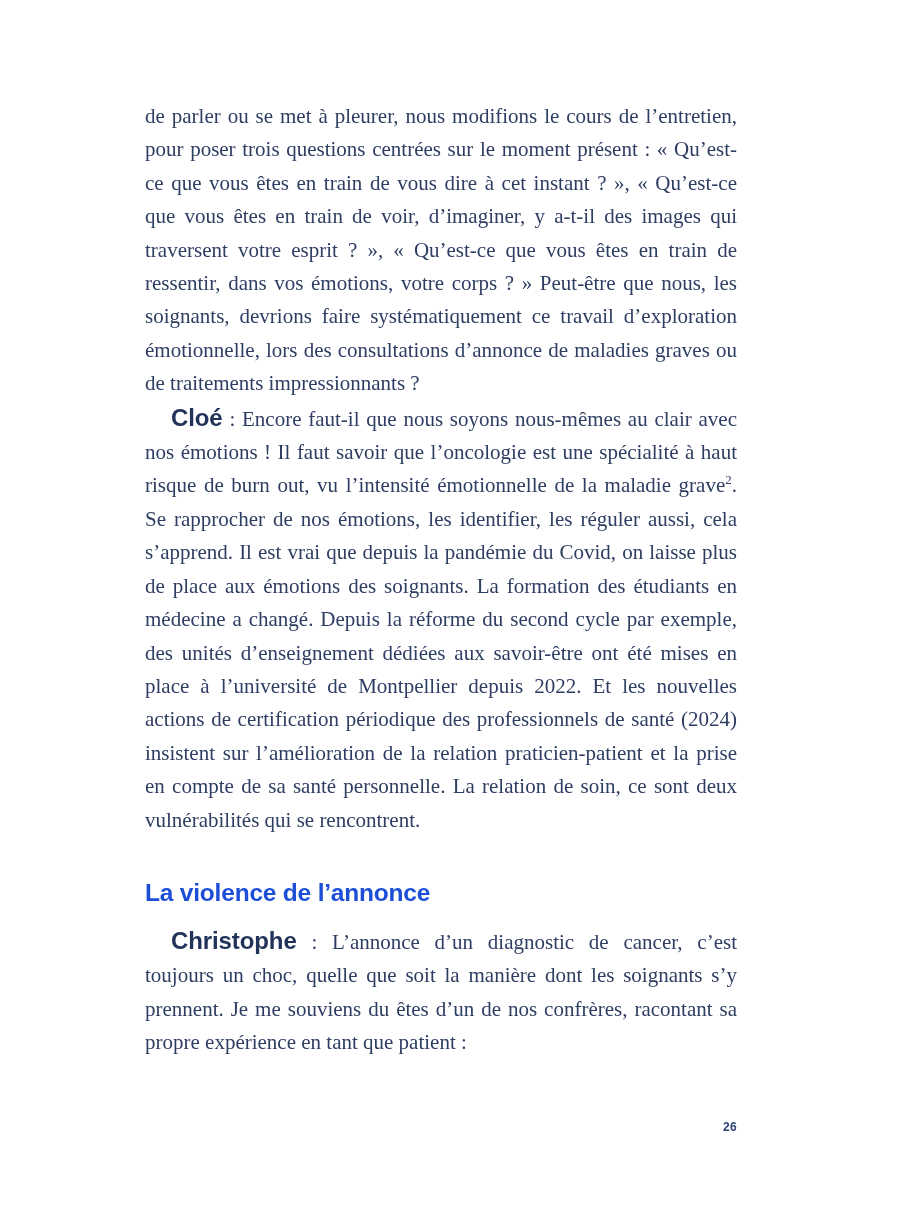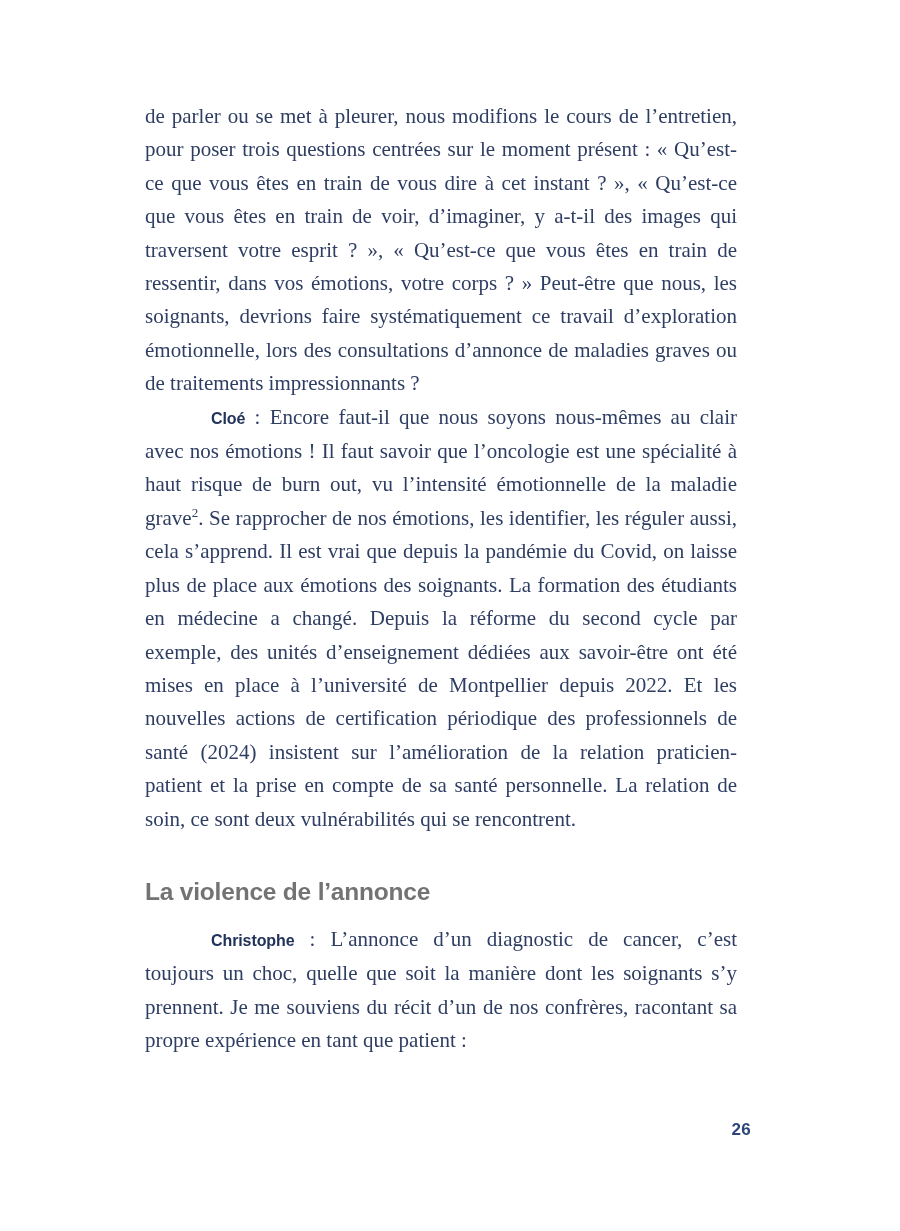--- a/index.html
+++ b/index.html
@@ -36,55 +36,54 @@
     text-justify: inter-word;
     hyphens: manual;
     -webkit-hyphens: manual;
   }
   p.body-par.indented {
     text-indent: 26px;
   }
   .speaker {
     font-family: "Liberation Sans", sans-serif;
     font-weight: bold;
-    font-size: 16px;
+    font-size: 24px;
     color: #223359;
     letter-spacing: -0.1px;
-    margin-left: 40px;
   }
   sup.footnote-ref {
     font-size: 0.62em;
     vertical-align: super;
     line-height: 0;
   }
   h2.section-heading {
     margin: 0;
     font-family: "Liberation Sans", sans-serif;
     font-weight: bold;
     font-size: 24.5px;
     line-height: 32px;
-    color: #737373;
+    color: #1d4ed8;
     letter-spacing: -0.2px;
     text-align: left;
   }
   .spacer-before-heading {
     height: 40px;
   }
   .spacer-after-heading {
     height: 15px;
   }
   .page-number {
     position: absolute;
-    left: 159px;
+    left: 145px;
     top: 1120px;
     width: 592px;
     text-align: right;
     font-family: "Liberation Sans", sans-serif;
     font-weight: bold;
-    font-size: 17px;
+    font-size: 12px;
     color: #2d4478;
     letter-spacing: 0.3px;
   }
 </style>
 </head>
 <body>
 
 <div class="page">
 
   <div class="text-column">
@@ -92,19 +91,19 @@
     <p class="body-par">de parler ou se met à pleurer, nous modifions le cours de l’entretien, pour poser trois questions centrées sur le moment présent : « Qu’est-ce que vous êtes en train de vous dire à cet instant ? », « Qu’est-ce que vous êtes en train de voir, d’imaginer, y a-t-il des images qui traversent votre esprit ? », « Qu’est-ce que vous êtes en train de ressentir, dans vos émotions, votre corps ? » Peut-être que nous, les soignants, devrions faire systématiquement ce travail d’exploration émotionnelle, lors des consultations d’annonce de maladies graves ou de traitements impressionnants ?</p>
 
     <p class="body-par indented"><span class="speaker">Cloé</span><span> : </span><span>Encore faut-il que nous soyons nous-mêmes au clair avec nos émotions ! Il faut savoir que l’oncologie est une spécialité à haut risque de burn out, vu l’intensité émotionnelle de la maladie grave</span><sup class="footnote-ref">2</sup><span>. Se rapprocher de nos émotions, les identifier, les réguler aussi, cela s’apprend. Il est vrai que depuis la pandémie du Covid, on laisse plus de place aux émotions des soignants. La formation des étudiants en médecine a changé. Depuis la réforme du second cycle par exemple, des unités d’enseignement dédiées aux savoir-être ont été mises en place à l’université de Montpellier depuis 2022. Et les nouvelles actions de certification périodique des professionnels de santé (2024) insistent sur l’amélioration de la relation praticien-patient et la prise en compte de sa santé personnelle. La relation de soin, ce sont deux vulnérabilités qui se rencontrent.</span></p>
 
     <div class="spacer-before-heading"></div>
 
     <h2 class="section-heading">La violence de l’annonce</h2>
 
     <div class="spacer-after-heading"></div>
 
-    <p class="body-par indented"><span class="speaker">Christophe</span><span> : </span><span>L’annonce d’un diagnostic de cancer, c’est toujours un choc, quelle que soit la manière dont les soignants s’y prennent. Je me souviens du récit d’un de nos confrères, racontant sa propre expérience en tant que patient :</span></p>
+    <p class="body-par indented"><span class="speaker">Christophe</span><span> : </span><span>L’annonce d’un diagnostic de cancer, c’est toujours un choc, quelle que soit la manière dont les soignants s’y prennent. Je me souviens du êtes d’un de nos confrères, racontant sa propre expérience en tant que patient :</span></p>
 
   </div>
 
   <div class="page-number">26</div>
 
 </div>
 
 </body></html>

